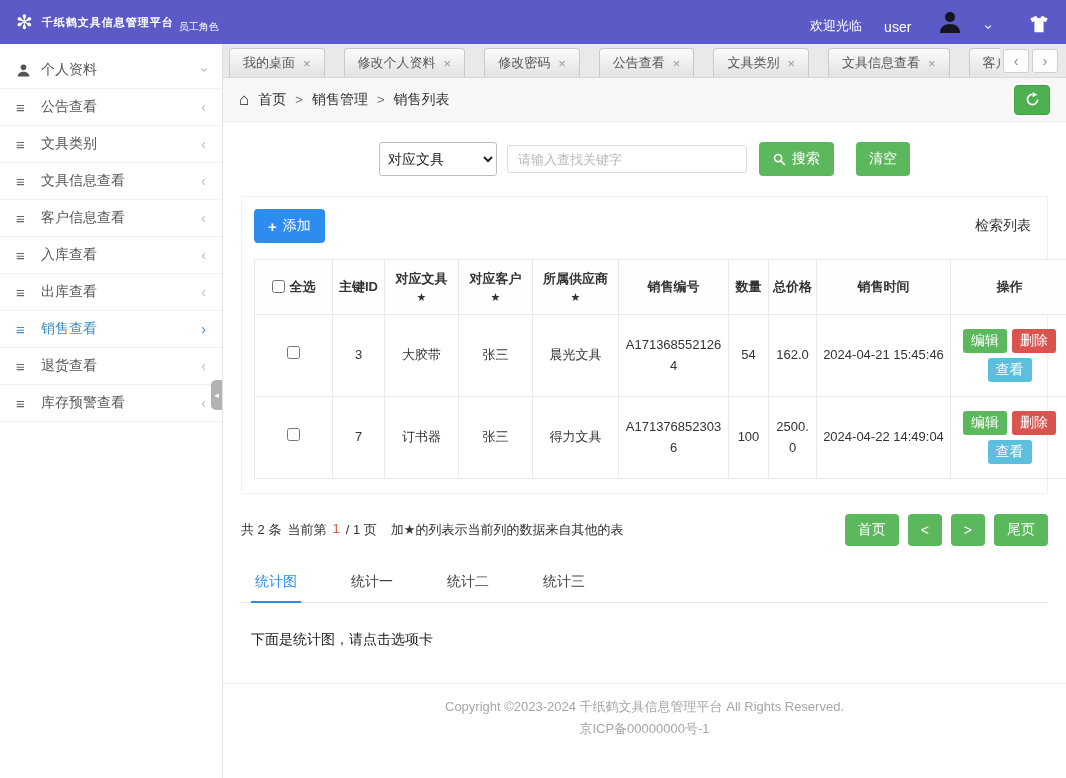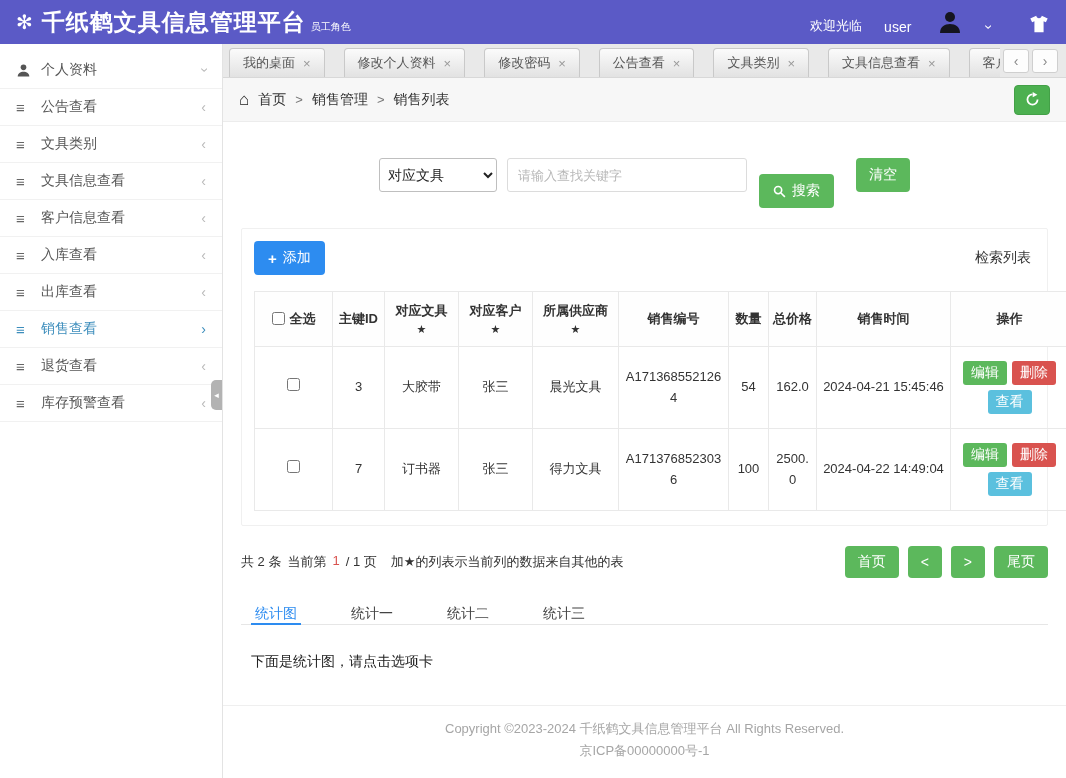--- a/index.html
+++ b/index.html
@@ -3,21 +3,21 @@
 <meta charset="utf-8">
 <style>
   * { margin:0; padding:0; box-sizing:border-box; }
   html,body { width:1066px; height:778px; overflow:hidden; }
   body { font-family:"Liberation Sans","DejaVu Sans",sans-serif; background:#fff; }
   .app { width:1066px; height:778px; display:flex; flex-direction:column; }
 
   
   .topbar { height:44px; background:#5b5ac6; display:flex; align-items:center; padding:0 16px; color:#fff; flex:0 0 auto; }
   .logo-icon { font-size:20px; margin-right:9px; }
-  .app-title { font-size:23px; font-weight:bold; letter-spacing:1px; }
+  .app-title { font-size:11px; font-weight:bold; letter-spacing:1px; }
   .role-badge { font-size:10px; margin-left:5px; margin-top:10px; }
   .top-right { margin-left:auto; display:flex; align-items:flex-end; gap:22px; }
   .welcome { font-size:13px; }
   .uname { font-size:14px; margin-right:4px; }
   .avatar { width:26px; height:26px; display:inline-flex; cursor:pointer; }
   .chev-down-hdr { display:inline-block; transform:rotate(-90deg); font-size:14px; cursor:pointer; }
   .shirt { width:22px; height:22px; margin-left:16px; cursor:pointer; }
 
   
   .bodyrow { flex:1; display:flex; min-height:0; }
@@ -47,27 +47,27 @@
   .home-icon { font-size:17px; color:#222; }
   .crumb-sep { color:#777; font-size:13px; }
   .crumb-link { cursor:pointer; }
   .refresh-btn { width:36px; height:30px; background:#4cb050; border:1px solid #43a047; border-radius:4px; display:flex; align-items:center; justify-content:center; cursor:pointer; }
   .refresh-btn svg { width:15px; height:15px; }
 
   
   .content { padding:0 18px; flex:0 0 auto; }
   .searchrow { margin-top:20px; display:flex; justify-content:center; align-items:center; }
   .field-select { width:118px; height:34px; border:1px solid #bfbfbf; border-radius:3px; font-size:14px; color:#222; background:#fff; padding:0 4px; }
-  .search-input { width:240px; height:34px; border:1px solid #dcdcdc; border-radius:3px; padding:0 10px; font-size:13px; color:#333; margin-left:10px; }
+  .search-input { width:240px; height:28px; border:1px solid #dcdcdc; border-radius:3px; padding:0 10px; font-size:13px; color:#333; margin-left:10px; }
   .search-input::placeholder { color:#b8b8b8; }
   .btn { display:inline-flex; align-items:center; gap:6px; border:none; border-radius:4px; color:#fff; font-size:14px; padding:8px 14px; cursor:pointer; font-family:inherit; }
   .btn svg { width:13px; height:13px; }
   .btn-green { background:#5cb85c; }
   .btn-blue { background:#2d8cf0; }
-  .search-btn { margin-left:12px;margin-top:32px; }
+  .search-btn { margin-left:12px; }
   .clear-btn { margin-left:22px; padding:8px 13px; }
   .plus-ic { font-weight:bold; font-size:15px; line-height:1; }
 
   .panel { margin-top:20px; border:1px solid #f0f0f0; border-radius:2px; padding:12px 12px 14px; }
   .panel-head { display:flex; align-items:center; justify-content:space-between; }
   .head-btns { display:flex; gap:20px; }
   .panel-title { font-size:14px; color:#333; padding-right:4px; }
 
   table.grid { width:100%; border-collapse:collapse; table-layout:fixed; margin-top:16px; }
   .grid th, .grid td { border:1px solid #e9e9e9; text-align:center; vertical-align:middle; }
@@ -82,21 +82,21 @@
 
   .pagerow { margin-top:20px; display:flex; justify-content:space-between; align-items:center; }
   .pageinfo { font-size:13px; color:#333; display:flex; align-items:flex-start; }
   .pageinfo > span { margin-right:6px; }
   .pageinfo .note { margin-left:8px; }
   .red-txt { color:#d9534f; }
   .pagebtns { display:flex; gap:9px; }
   .pg { background:#5cb85c; color:#fff; border:none; border-radius:4px; font-size:14px; padding:7px 13px; cursor:pointer; font-family:inherit; }
 
   .stat-tabs { margin-top:16px; display:flex; gap:46px; border-bottom:1px solid #e6e6e6; padding:0 10px; }
-  .stab { padding:11px 4px 0; font-size:14px; color:#444; cursor:pointer; }
+  .stab { padding:11px 4px 10px; font-size:14px; color:#444; cursor:pointer; }
   .stab.active { color:#2d8cf0; border-bottom:2px solid #2d8cf0; margin-bottom:-1px; }
   .hint { margin:28px 0 34px 10px; font-size:14px; color:#222; }
 
   footer { border-top:1px solid #efefef; padding:12px 0 10px; text-align:center; color:#a6a6a6; font-size:13px; line-height:22px; flex:0 0 auto; }
   .f-link { cursor:pointer; }
 </style>
 </head>
 <body>
 
 <div class="app">

